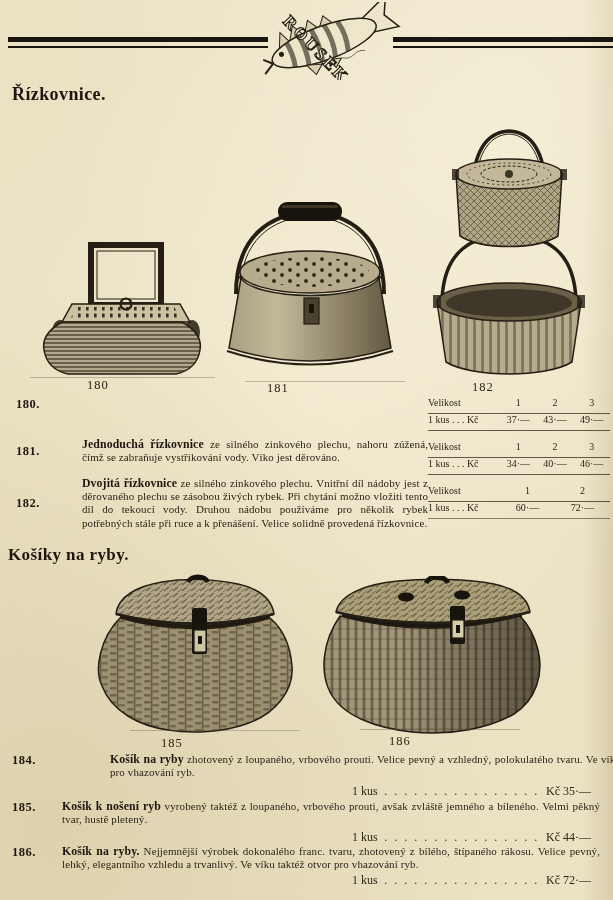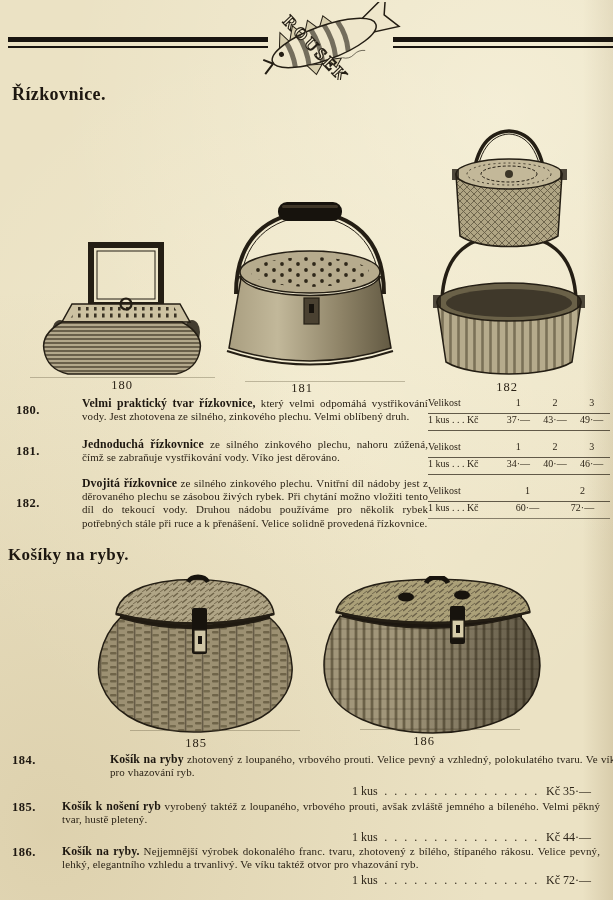--- a/index.html
+++ b/index.html
@@ -12,21 +12,21 @@
       radial-gradient(90% 60% at 50% 45%, rgba(255,250,228,.30), transparent 70%),
       linear-gradient(90deg, transparent 95%, rgba(150,128,84,.22)),
       #ebe2c4;
   }
   .bar{position:absolute;background:#191510;}
   .hl{position:absolute;height:1px;background:rgba(95,85,60,.35);}
   .title{position:absolute;font-weight:bold;color:#1d1710;letter-spacing:.4px;}
   .t1{left:12px;top:84px;font-size:18px;}
   .t2{left:8px;top:545px;font-size:17px;}
   .fig{position:absolute;}
-  .figlabel{position:absolute;width:70px;text-align:center;font-size:12.5px;color:#2c2418;letter-spacing:1px;}
+  .figlabel{position:absolute;width:70px;text-align:left;font-size:12.5px;color:#2c2418;letter-spacing:1px;}
   .item{position:absolute;display:flex;align-items:center;gap:20px;}
   .inum{flex:0 0 46px;font-weight:bold;font-size:12.5px;letter-spacing:.5px;color:#1d1710;}
   .itxt{font-size:11px;line-height:13.2px;text-align:justify;letter-spacing:.1px;}
   .itxt .lead{font-weight:bold;font-size:11.8px;color:#1d1710;}
   .ptables{position:absolute;left:428px;top:397px;width:182px;font-size:10px;color:#2c2418;}
   .pt{margin-bottom:10px;}
   .ptr{display:flex;align-items:baseline;height:15px;border-bottom:1px solid rgba(50,42,28,.75);padding-bottom:1px;}
   .ptr.last{border-bottom:1px solid rgba(50,42,28,.55);}
   .pt-lbl{flex:0 0 72px;white-space:pre;}
   .pt-c{flex:1;text-align:center;}
@@ -153,21 +153,20 @@
       <ellipse cx="77" cy="178" rx="72" ry="19" fill="#6a6148" stroke="#241e14" stroke-width="1.5"></ellipse>
       <ellipse cx="77" cy="179" rx="63" ry="14" fill="#3f382a"></ellipse>
       <rect x="1" y="171" width="8" height="13" fill="#241e14" opacity=".8"></rect>
       <rect x="145" y="171" width="8" height="13" fill="#241e14" opacity=".8"></rect>
     </g>
   </svg>
   <div class="figlabel" style="left:472px;top:380px;">182</div>
 
   <div class="item" style="left:16px;top:397px;width:412px;">
     <span class="inum">180.</span>
-    <p class="itxt" style="margin:0;width:366px;"><span class="lead">Velmi praktický tvar řízkovnice,</span><span> který velmi odpomáhá vystřikování vody. Jest zhotovena ze silného, zinkového plechu. Velmi oblíbený druh.</span></p>
   </div>
   <div class="item" style="left:16px;top:438px;width:412px;">
     <span class="inum">181.</span>
     <p class="itxt" style="margin:0;width:366px;"><span class="lead">Jednoduchá řízkovnice</span><span> ze silného zinkového plechu, nahoru zúžená, čímž se zabraňuje vystřikování vody. Víko jest děrováno.</span></p>
   </div>
   <div class="item" style="left:16px;top:477px;width:412px;">
     <span class="inum">182.</span>
     <p class="itxt" style="margin:0;width:366px;"><span class="lead">Dvojitá řízkovnice</span><span> ze silného zinkového plechu. Vnitřní díl nádoby jest z děrovaného plechu se zásobou živých rybek. Při chytání možno vložiti tento díl do tekoucí vody. Druhou nádobu používáme pro několik rybek potřebných stále při ruce a k přenášení. Velice solidně provedená řízkovnice.</span></p>
   </div>
 

